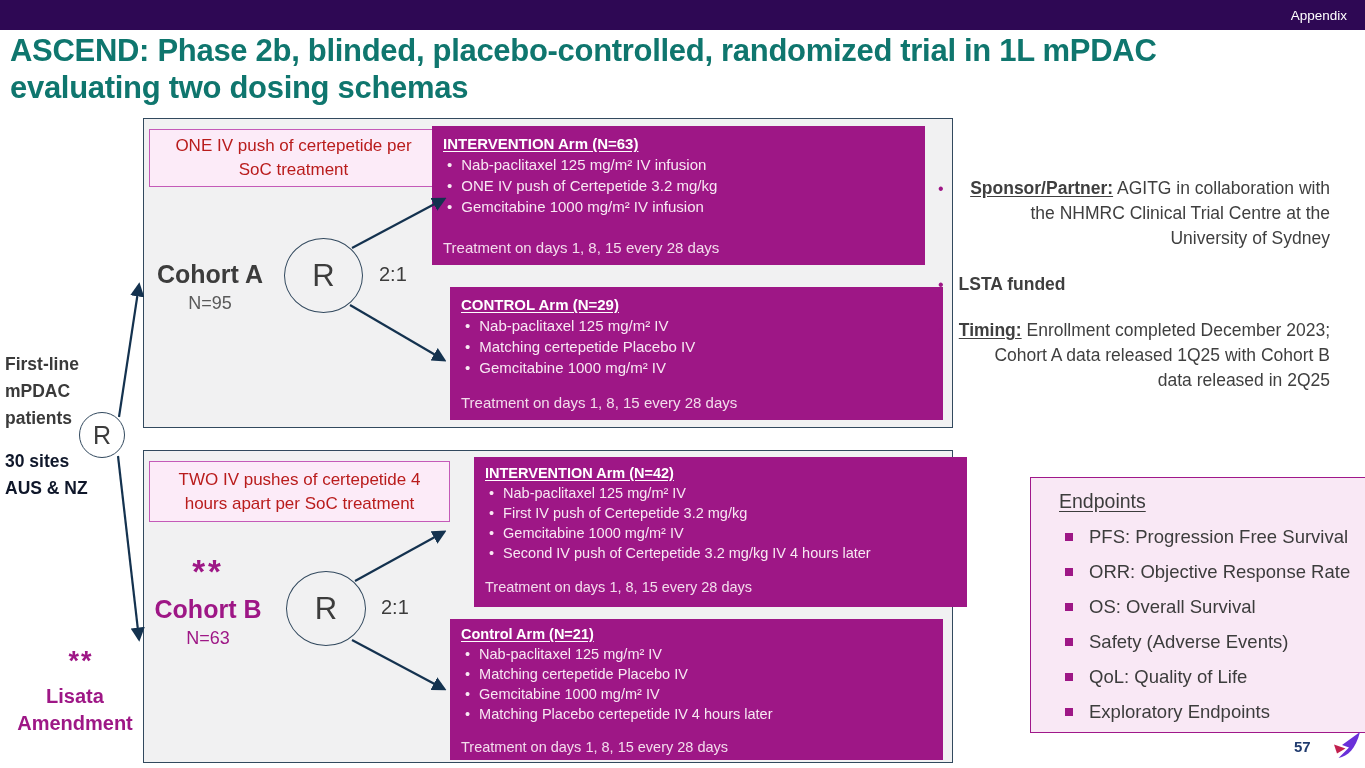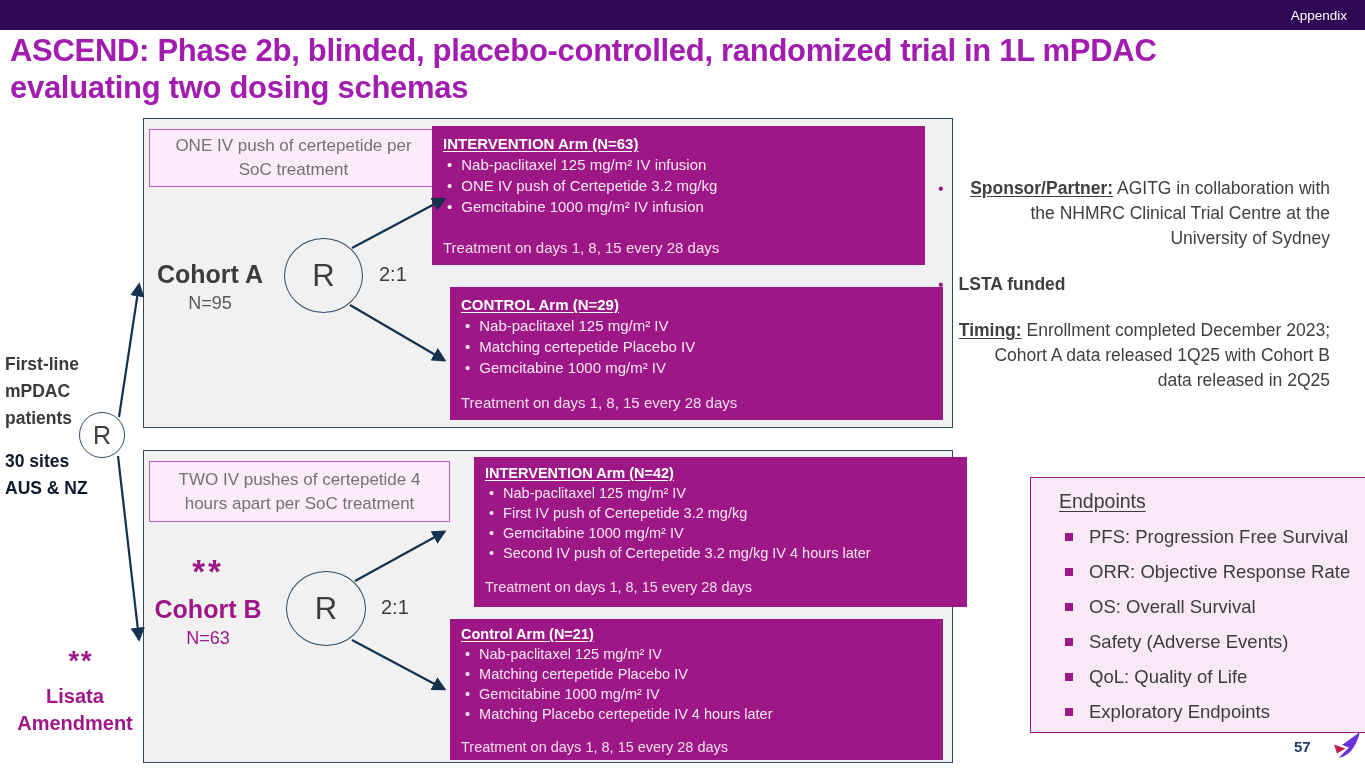--- a/index.html
+++ b/index.html
@@ -6,30 +6,30 @@
   body { background:#888; }
   .slide {
     position:relative; width:1365px; height:768px; background:#ffffff;
     font-family:"Liberation Sans", sans-serif; overflow:hidden;
   }
   
   .topbar { position:absolute; left:0; top:0; width:1365px; height:30px; background:#2E0854;
     display:flex; align-items:center; justify-content:flex-end; padding-right:18px;padding-left:20px; }
   .topbar-label { color:#ffffff; font-size:13.5px; }
   
-  .title { position:absolute; left:10px; top:32px; width:1352px; color:#a21caf;
+  .title { position:absolute; left:10px; top:32px; width:1352px; color:#0f766e;
     font-weight:bold; font-size:31px; line-height:37px; letter-spacing:-0.3px; }
   
   .cohort-box { position:absolute; background:#F1F1F2; border:1.6px solid #32495E; }
   #cohortA { left:143px; top:118px; width:810px; height:310px; }
   #cohortB { left:143px; top:450px; width:810px; height:313px; }
   
   .dose-label { position:absolute; background:#FCEBF8; border:1.5px solid #C45AB8;
     display:flex; align-items:center; justify-content:center; text-align:center;
-    font-size:17px; color:#737373; line-height:24px; padding:4px 8px; }
+    font-size:17px; color:#b91c1c; line-height:24px; padding:4px 8px; }
   #doseA { left:149px; top:129px; width:289px; height:58px; }
   #doseB { left:149px; top:461px; width:301px; height:61px; }
   
   .cohort-id { position:absolute; text-align:center; width:120px; }
   #cohortAId { left:150px; top:259px; }
   #cohortBId { left:148px; top:557px; }
   .cohort-name { font-size:25px; font-weight:bold; color:#3C3C3C; line-height:30px; }
   .cohort-n { font-size:18px; color:#595959; margin-top:4px; }
   .magenta-id .cohort-name, .magenta-id .cohort-n { color:#9E1786; }
   .stars { font-size:33px; font-weight:bold; color:#9E1786; letter-spacing:3px;

